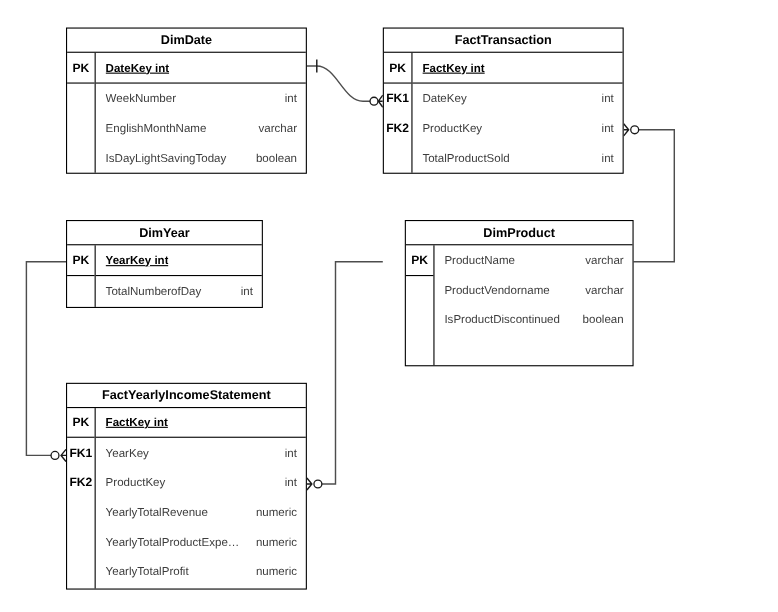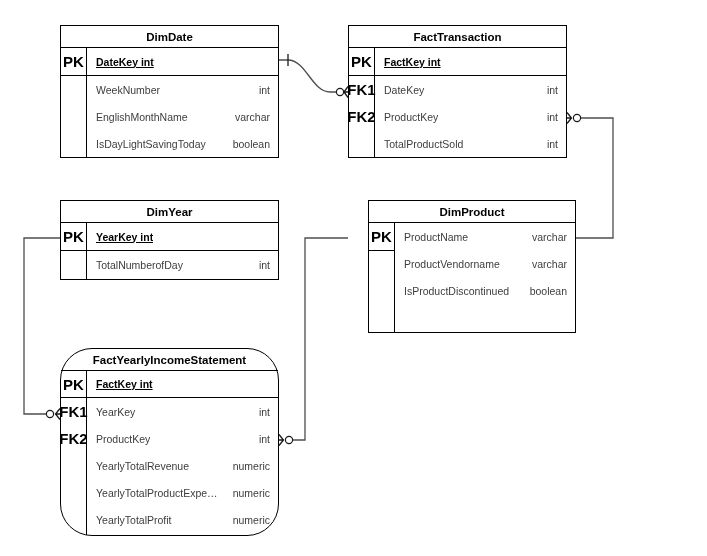--- a/index.html
+++ b/index.html
@@ -35,21 +35,21 @@
   }
   .ent-body{position:relative;}
   .keycol{
     position:absolute;
     left:0;top:0;bottom:0;
     width:26px;
     border-right:1.2px solid #000000;
     box-sizing:border-box;
   }
   .keycol-cell{
-    font-size:15px;
+    font-size:11px;
     font-weight:bold;
     color:#000;
     text-align:center;
     box-sizing:border-box;
     display:flex;align-items:center;justify-content:center;
     white-space:nowrap;
   }
   .rows{margin-left:26px;position:relative;}
   .row{
     box-sizing:border-box;
@@ -165,21 +165,21 @@
           <span class="ftype">int</span>
         </div>
         <div class="row" style="height:27px;">
           <span class="fname">TotalProductSold</span>
           <span class="ftype">int</span>
         </div>
       </div>
     </div>
   </div>
 
-  <div class="entity" style="left:60px;top:200px;width:219px;height:80px;">
+  <div class="entity" style="left:60px;top:200px;width:179px;height:80px;">
     <div class="ent-title">DimYear</div>
     <div class="ent-body" style="height:56px;">
       <div class="keycol">
         <div class="keycol-cell" style="height:28px;border-bottom:1.4px solid #000;">PK</div>
         <div class="keycol-cell" style="height:27px;"></div>
       </div>
       <div class="rows">
         <div class="row pkrow" style="height:28px;">
           <span class="fname">YearKey int</span>
           <span class="ftype"></span>
@@ -211,21 +211,21 @@
           <span class="ftype">varchar</span>
         </div>
         <div class="row" style="height:27px;">
           <span class="fname">IsProductDiscontinued</span>
           <span class="ftype">boolean</span>
         </div>
       </div>
     </div>
   </div>
 
-  <div class="entity" style="left:60px;top:348px;width:219px;height:188px;border-radius:32px;">
+  <div class="entity" style="left:60px;top:348px;width:219px;height:188px;">
     <div class="ent-title">FactYearlyIncomeStatement</div>
     <div class="ent-body" style="height:164px;">
       <div class="keycol">
         <div class="keycol-cell" style="height:27px;border-bottom:1.4px solid #000;">PK</div>
         <div class="keycol-cell" style="height:27px;">FK1</div>
         <div class="keycol-cell" style="height:27px;">FK2</div>
         <div class="keycol-cell" style="height:27px;"></div>
         <div class="keycol-cell" style="height:27px;"></div>
         <div class="keycol-cell" style="height:27px;"></div>
       </div>

